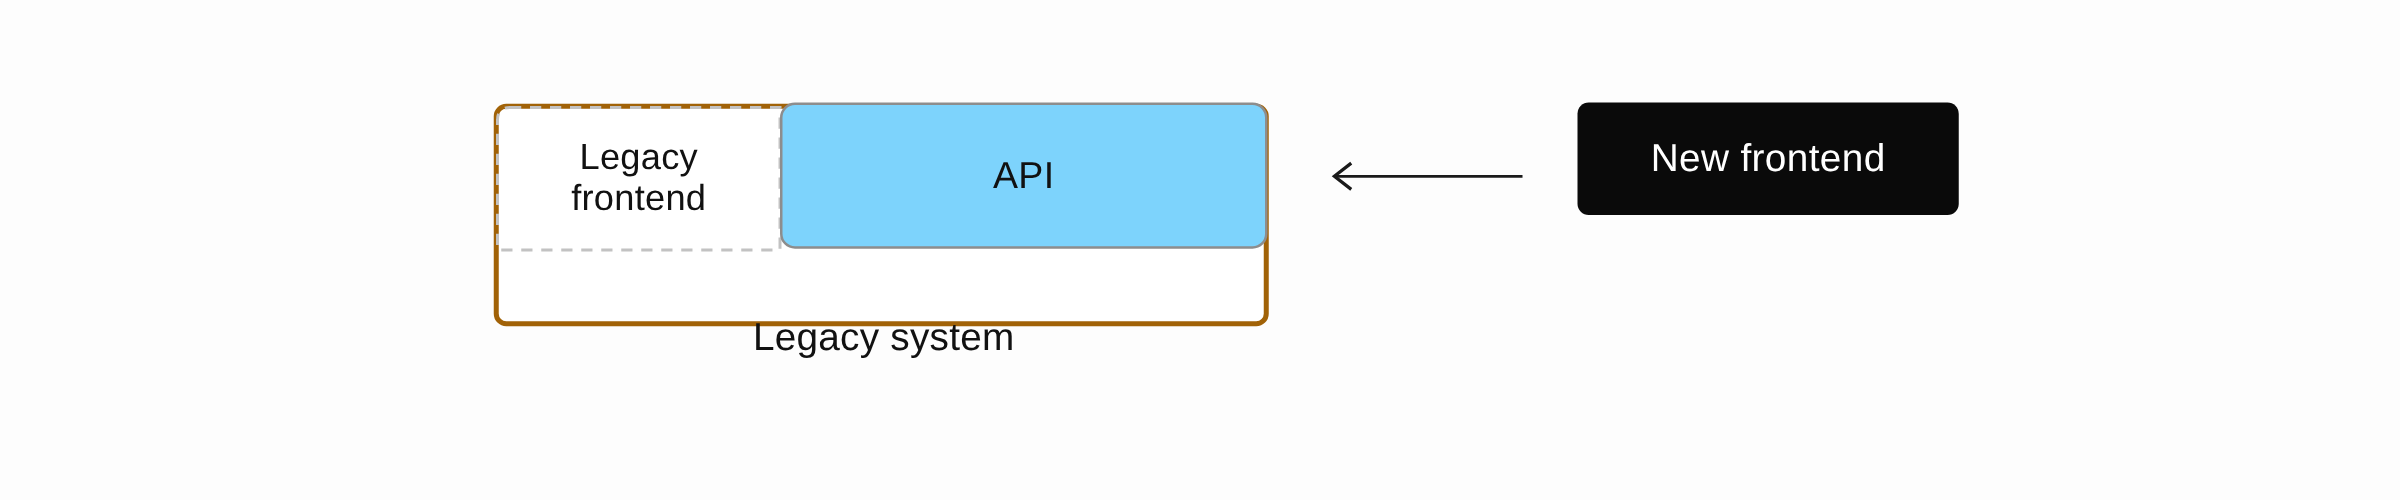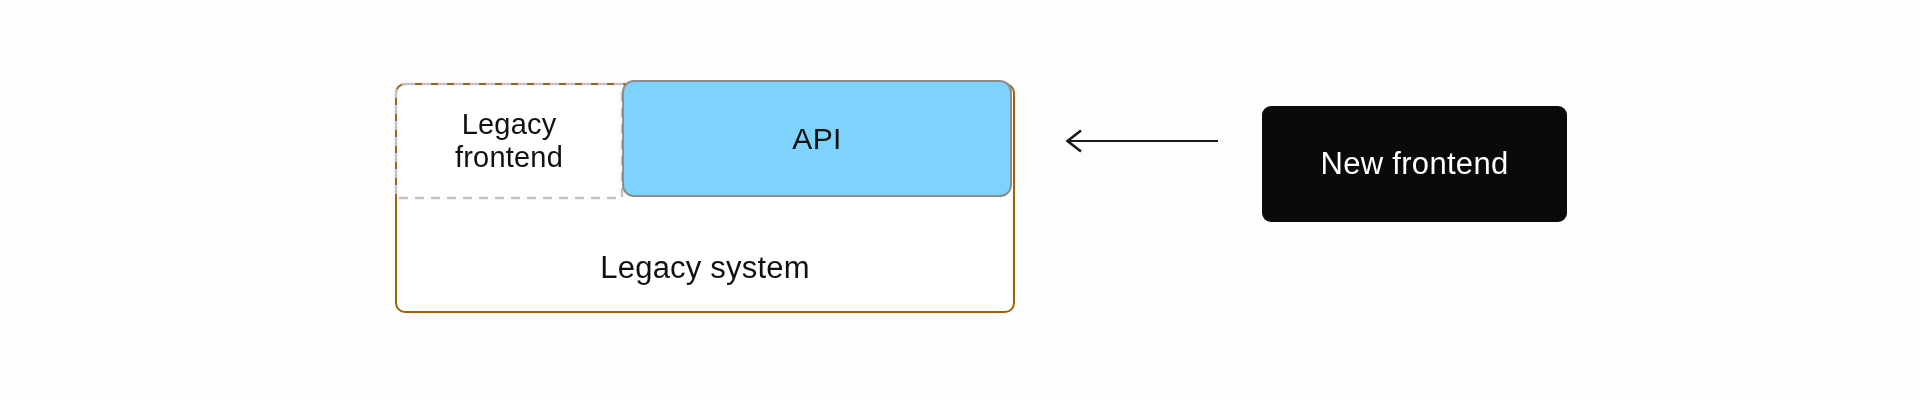--- a/index.html
+++ b/index.html
@@ -16,24 +16,24 @@
     font-family: "Liberation Sans", "DejaVu Sans", sans-serif;
     color: #111111;
   }
 
   
   .legacy-system {
     position: absolute;
     left: 395px;
     top: 83px;
     width: 620px;
-    height: 230px;
+    height: 178px;
     box-sizing: border-box;
     background: #ffffff;
-    border: 2px solid #a16207;
+    border: 4px solid #a16207;
     border-radius: 10px;
   }
 
   
   .legacy-frontend-svg {
     position: absolute;
     left: -4px;
     top: -4px;
     width: 232px;
     height: 120px;
@@ -103,28 +103,27 @@
     width: 166px;
     height: 28px;
   }
 
   
   .new-frontend {
     position: absolute;
     left: 1262px;
     top: 82px;
     width: 305px;
-    height: 116px;
+    height: 90px;
     box-sizing: border-box;
     background: #0a0a0a;
     border-radius: 9px;
     display: flex;
     align-items: center;
     justify-content: center;
-    margin-top: 24px;
   }
   .new-frontend .label-text {
     color: #ffffff;
     font-size: 31px;
     letter-spacing: 0.3px;
   }
 </style>
 </head>
 <body>
 

